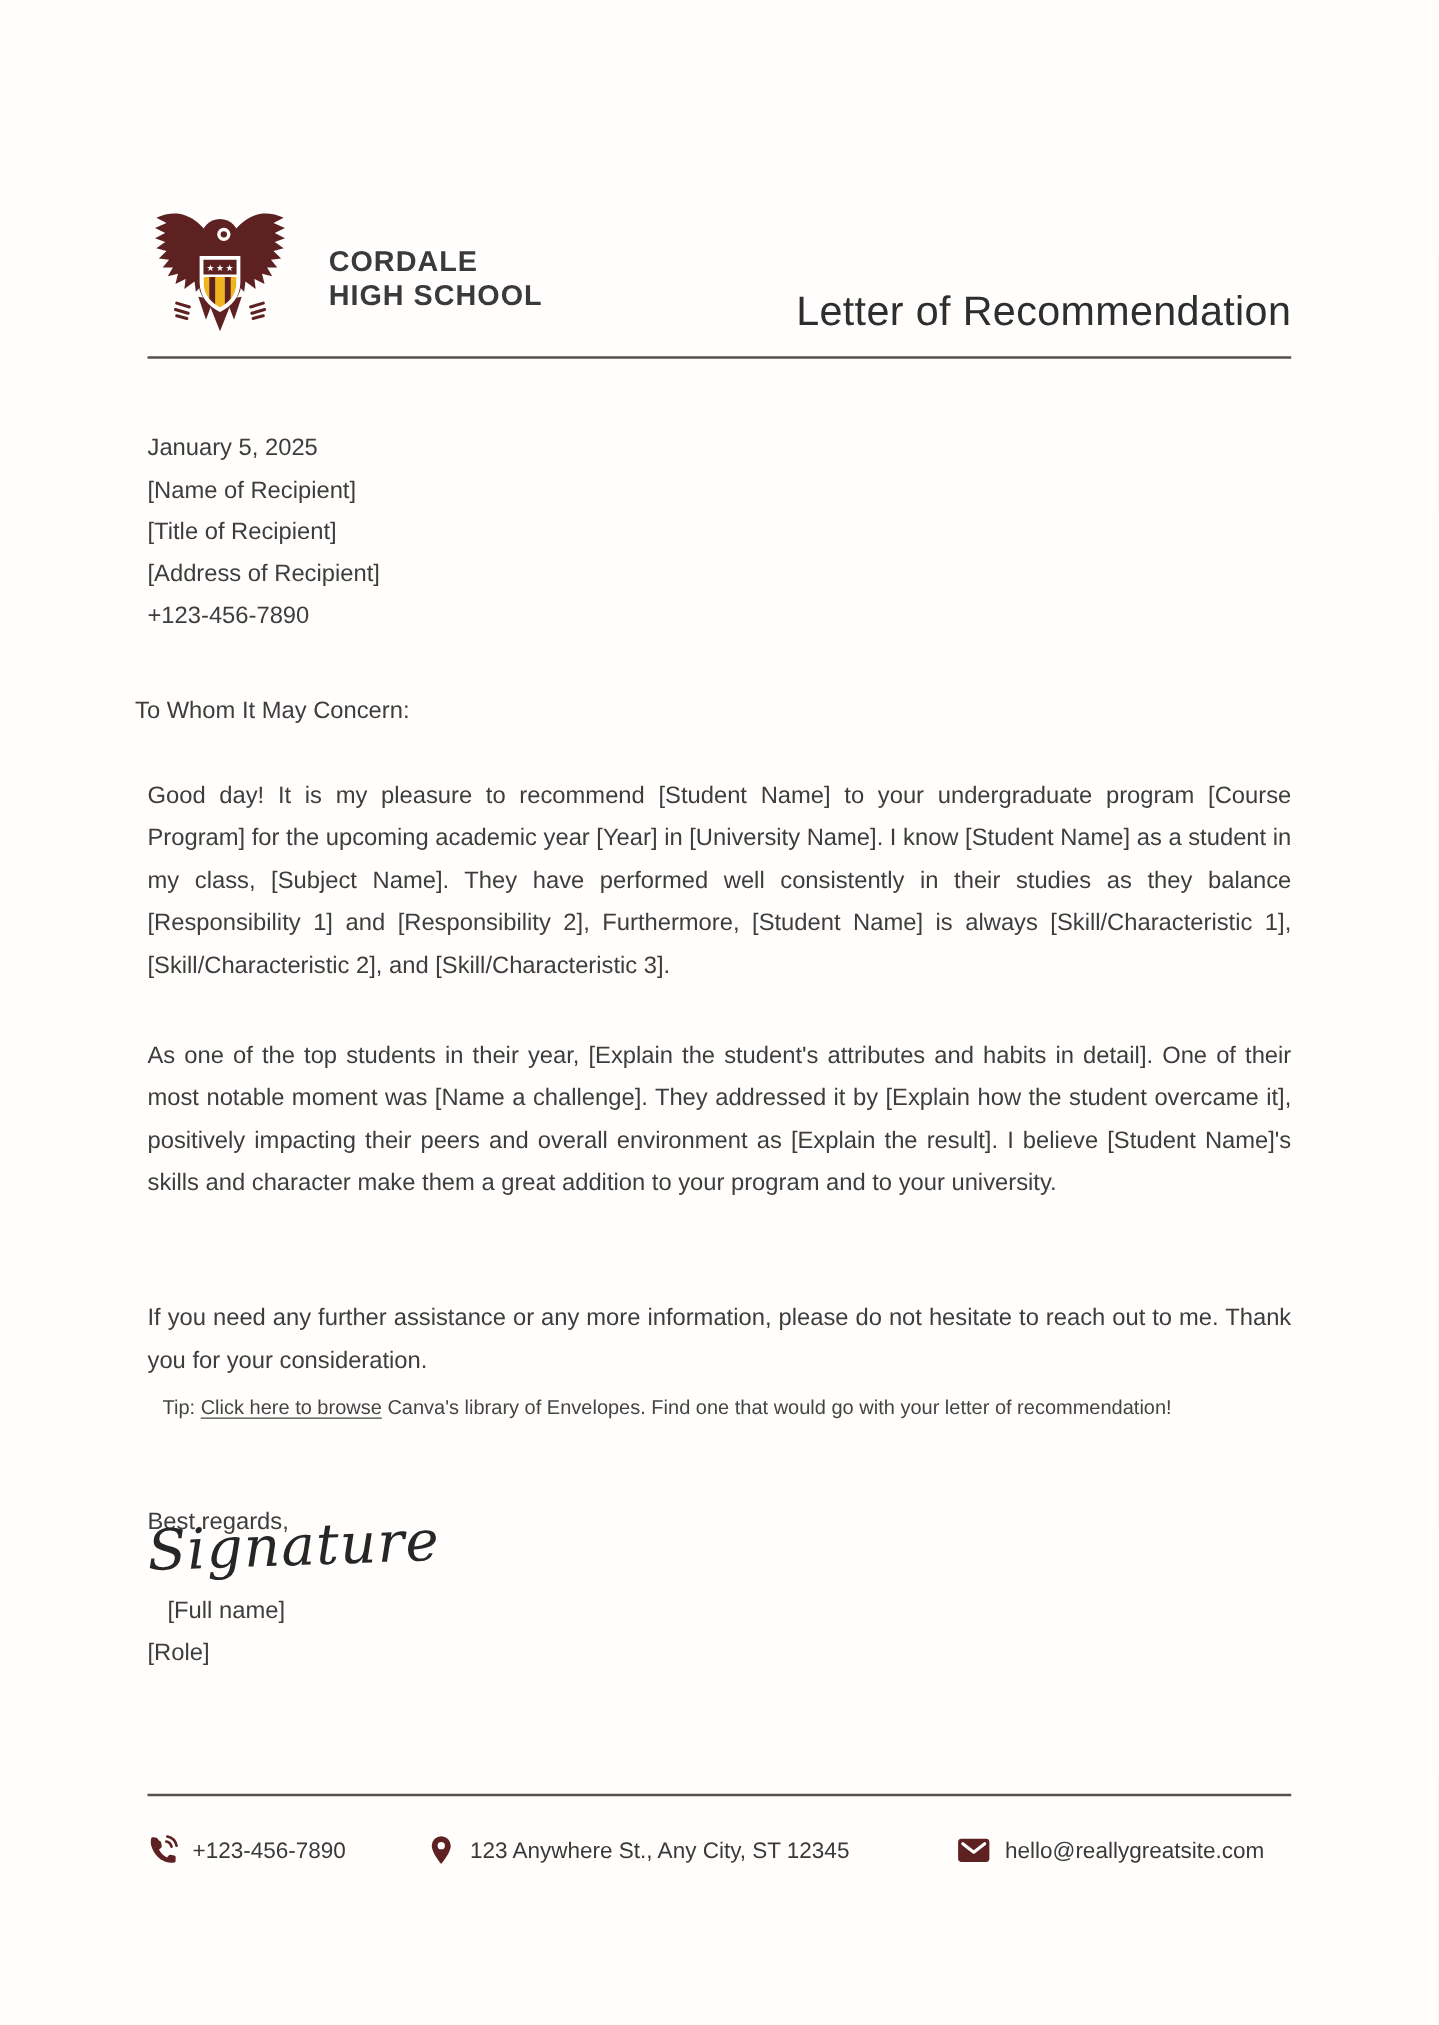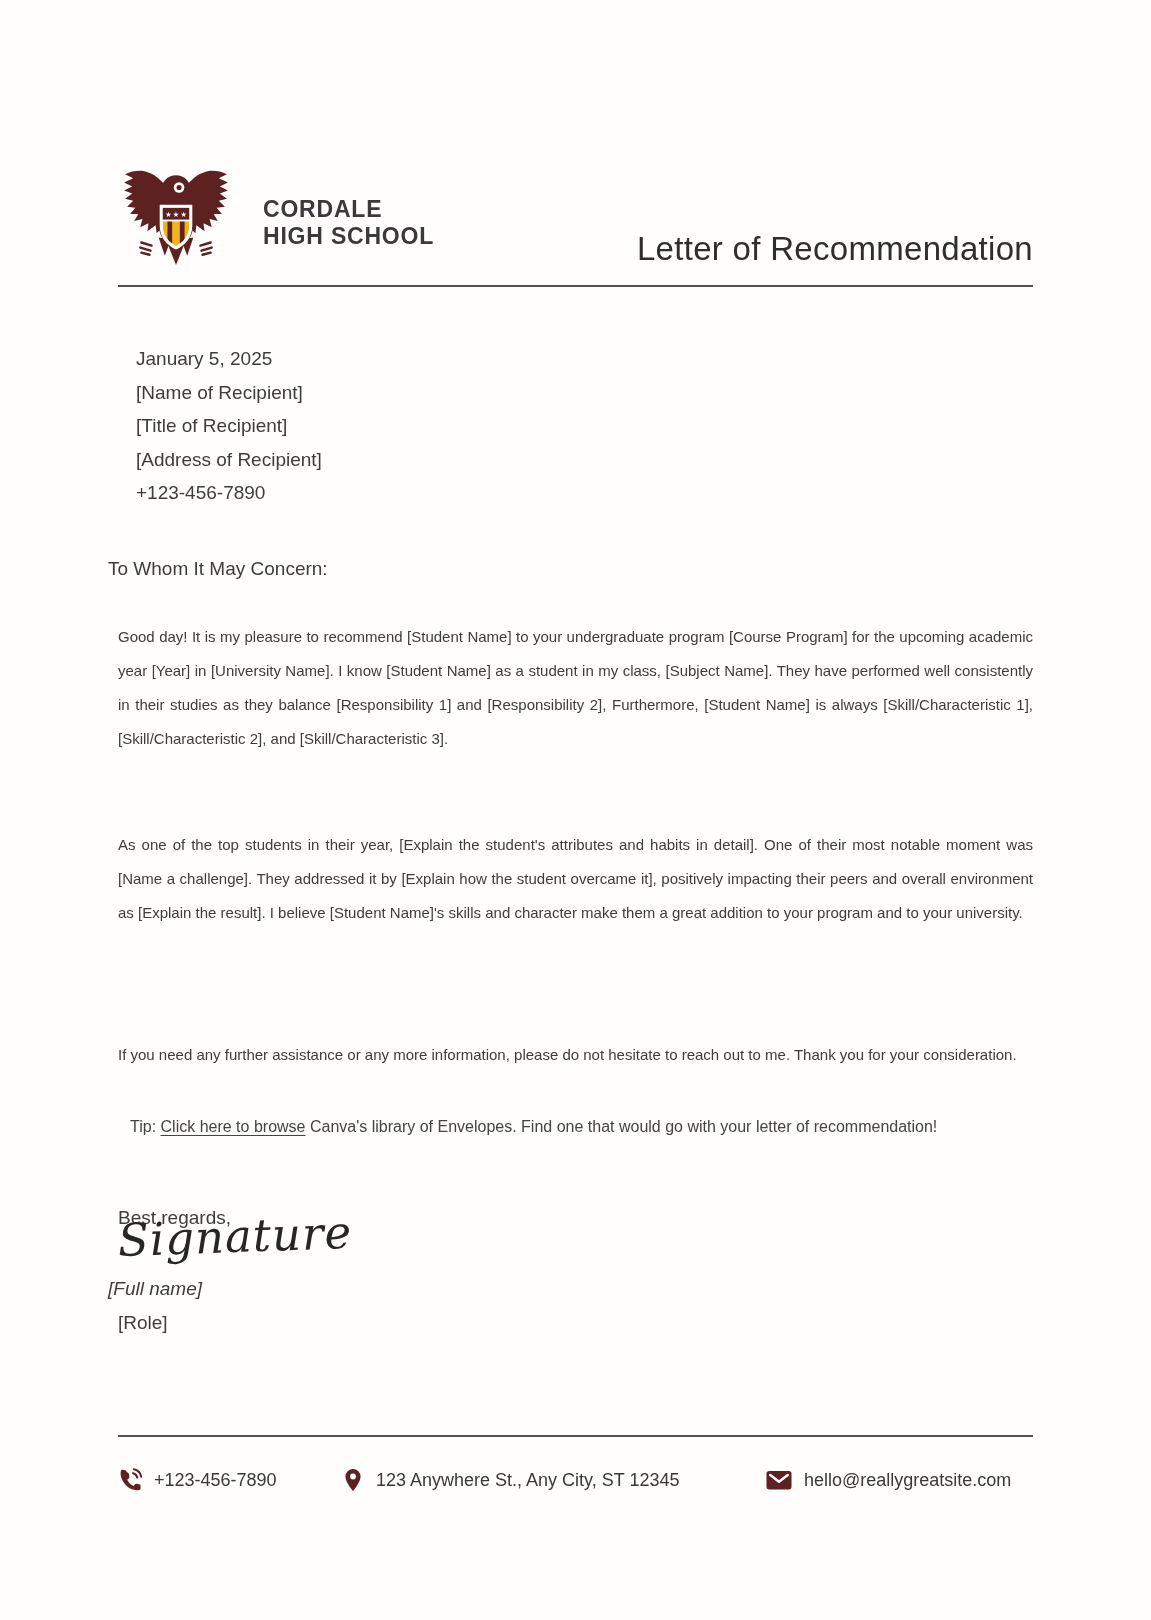--- a/index.html
+++ b/index.html
@@ -30,45 +30,45 @@
     font-size: 33px; letter-spacing: 0.3px;
     color: #2f2e2e; font-weight: 400; margin-top: 16px;
   }
   .rule { position: absolute; left: 118px; width: 915px; height: 2px; background: #55504b; }
   .rule-header { top: 285px; }
   .rule-footer { top: 1435px; }
   
   .textline { font-size: 19px; color: #3e3d3d; }
   .recipient {
     position: absolute; left: 118px; top: 342px;
-    font-size: 19px; line-height: 33.5px; color: #3e3d3d; margin-left: 18px;
+    font-size: 19px; line-height: 33.5px; color: #3e3d3d;
   }
   .salutation { position: absolute; left: 108px; top: 558px; }
   .para {
     position: absolute; left: 118px; width: 915px;
-    font-size: 15px; line-height: 34px;
+    font-size: 19px; line-height: 34px;
     text-align: justify; color: #3e3d3d;
   }
   .para-1 { top: 620px; }
   .para-2 { top: 828px; }
   .para-3 { top: 1038px; }
   .tip {
     position: absolute; left: 118px; top: 1116px; width: 960px;
     font-size: 16px; line-height: 22px; color: #454444; margin-left: 12px;
   }
   .tip-link { text-decoration: underline; text-underline-offset: 3px; cursor: pointer; color: #454444; }
   
   .regards   { position: absolute; left: 118px; top: 1178px; margin-top: 29px; }
   .signature {
     position: absolute; left: 118px; top: 1210px;
     font-family: "DejaVu Serif", serif; font-style: italic;
     font-size: 45px; color: #262626; transform: rotate(-2deg);
     letter-spacing: 1px;
   }
-  .fullname { position: absolute; left: 108px; top: 1278px; font-style: italic; }
+  .fullname { position: absolute; left: 134px; top: 1278px; }
   .role     { position: absolute; left: 118px; top: 1312px; }
   
   .footer-row { position: absolute; left: 0; top: 1458px; width: 1151px; height: 44px; }
   .footer-item {
     position: absolute; top: 0; height: 44px;
     display: flex; align-items: center; gap: 10px;
     font-size: 18px; color: #3a3939;
   }
   .footer-phone   { left: 116px; }
   .footer-address { left: 340px; }

